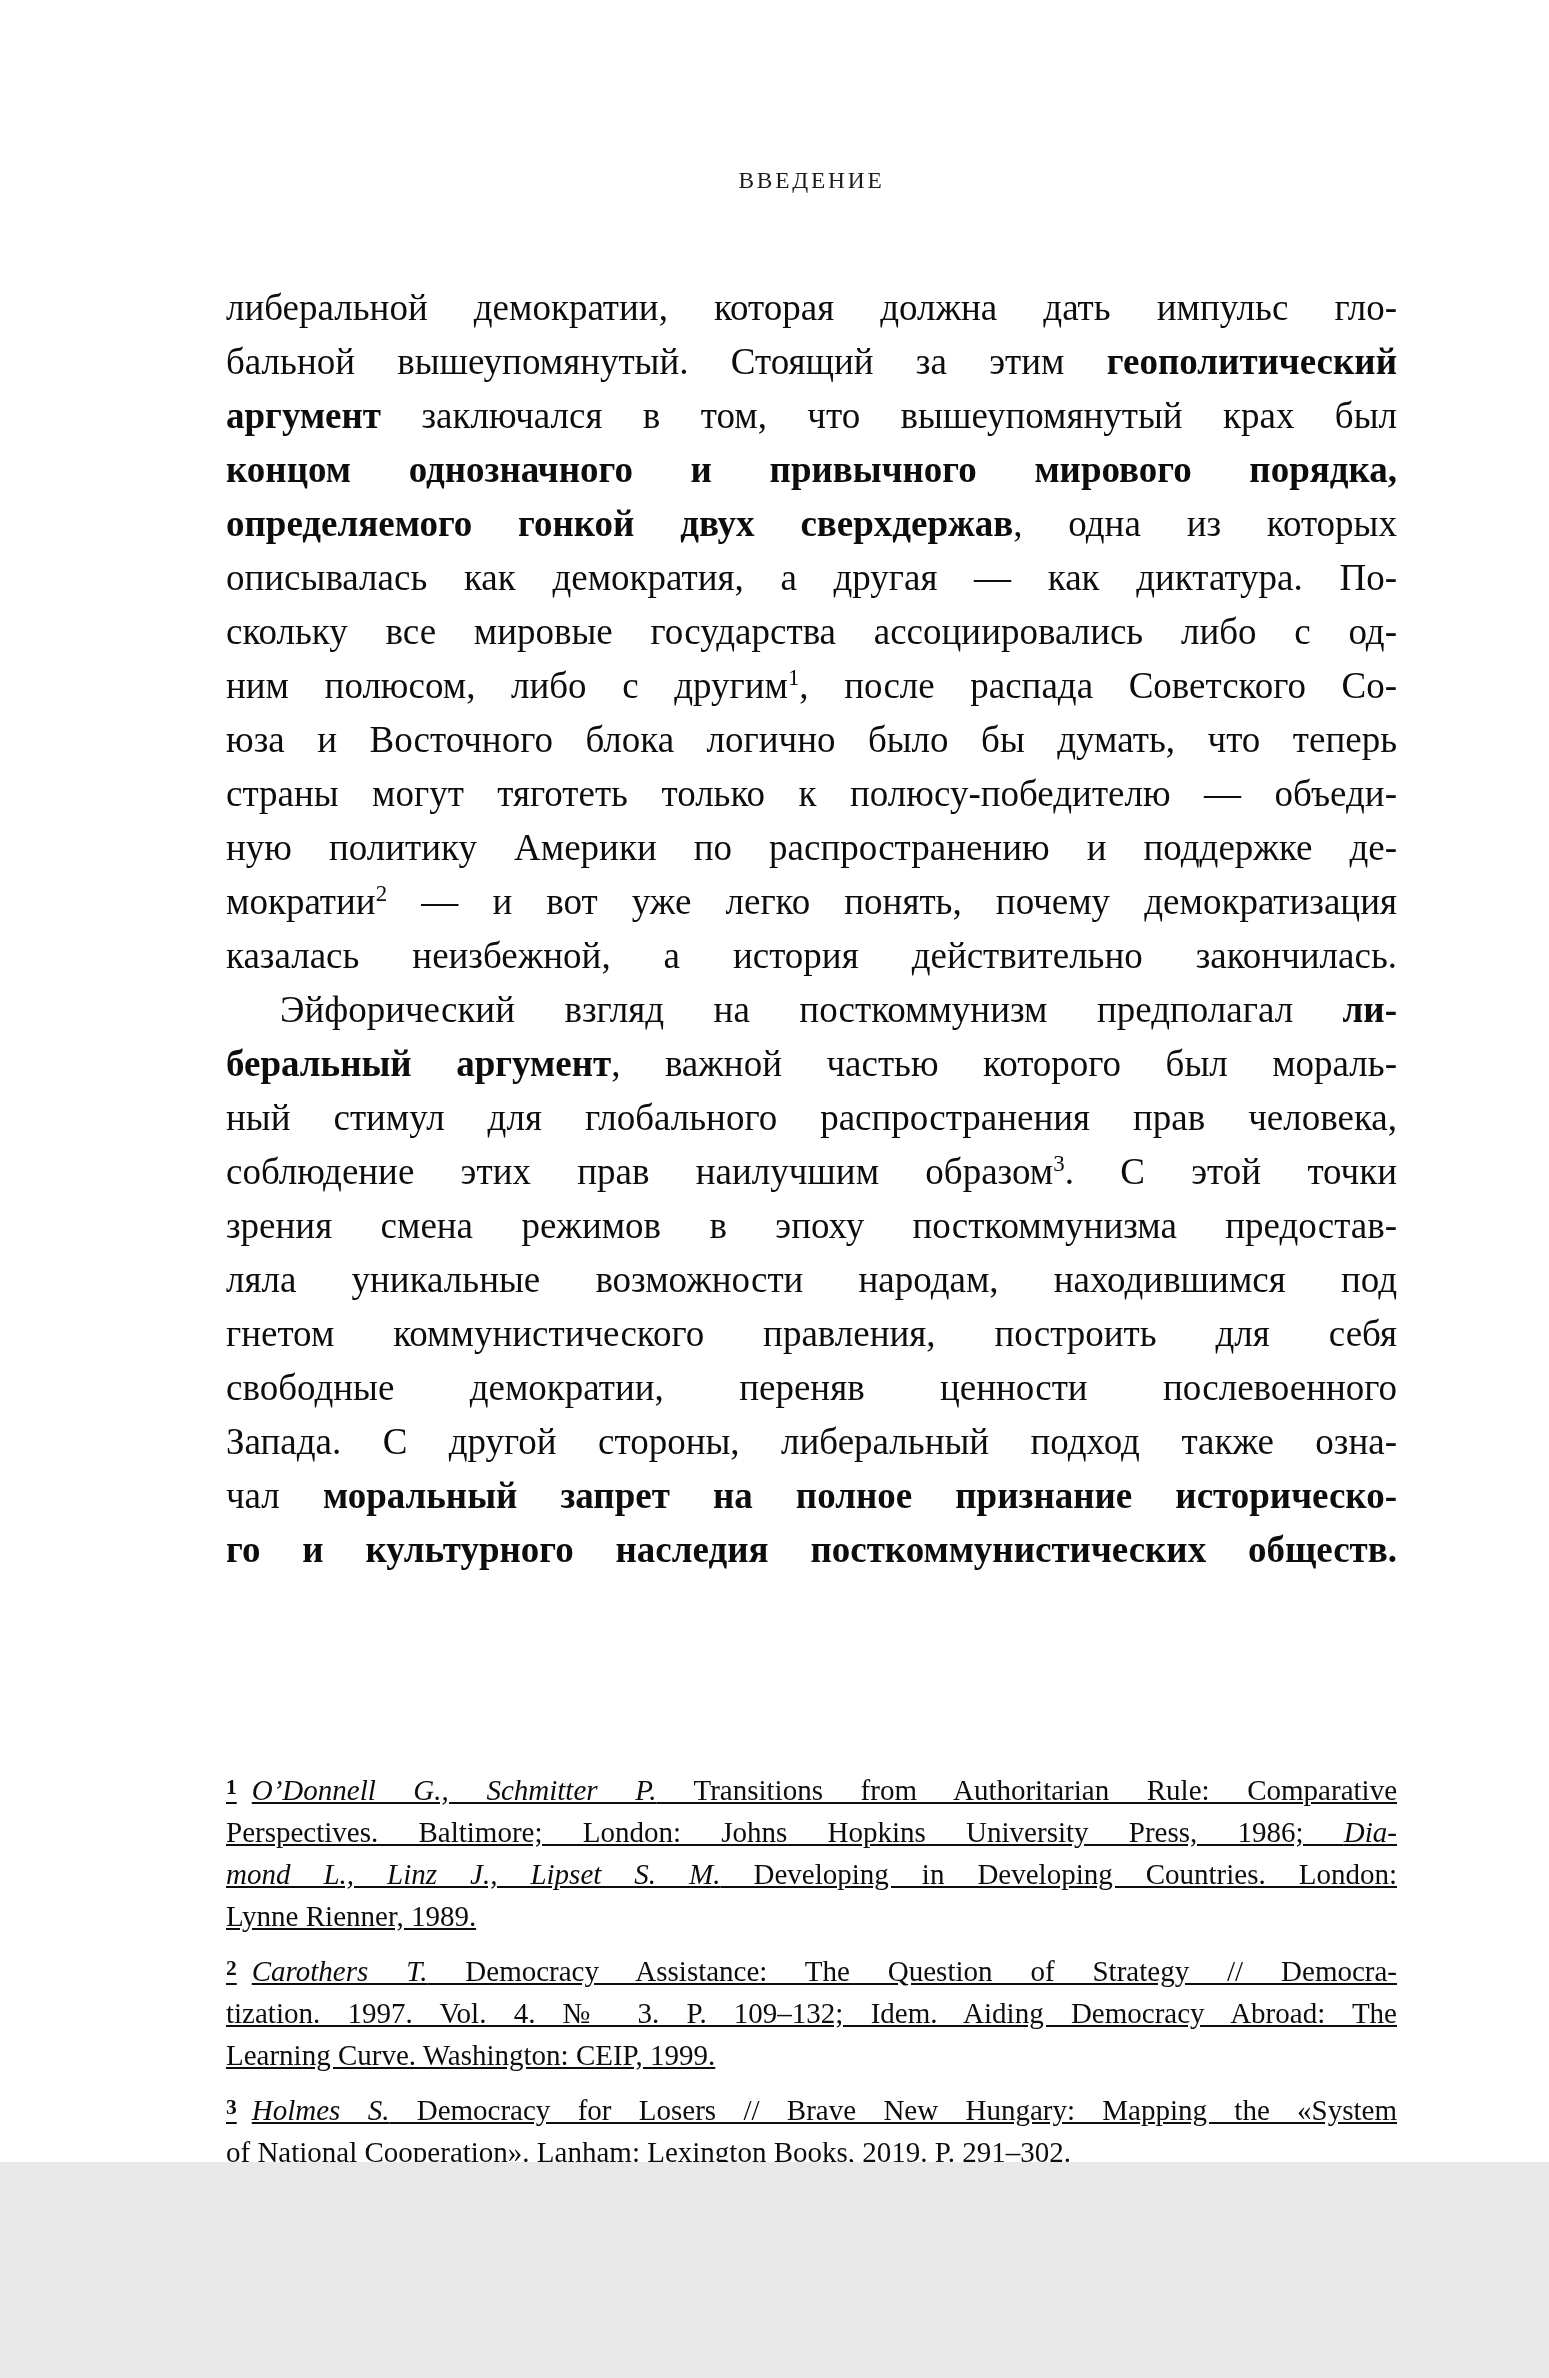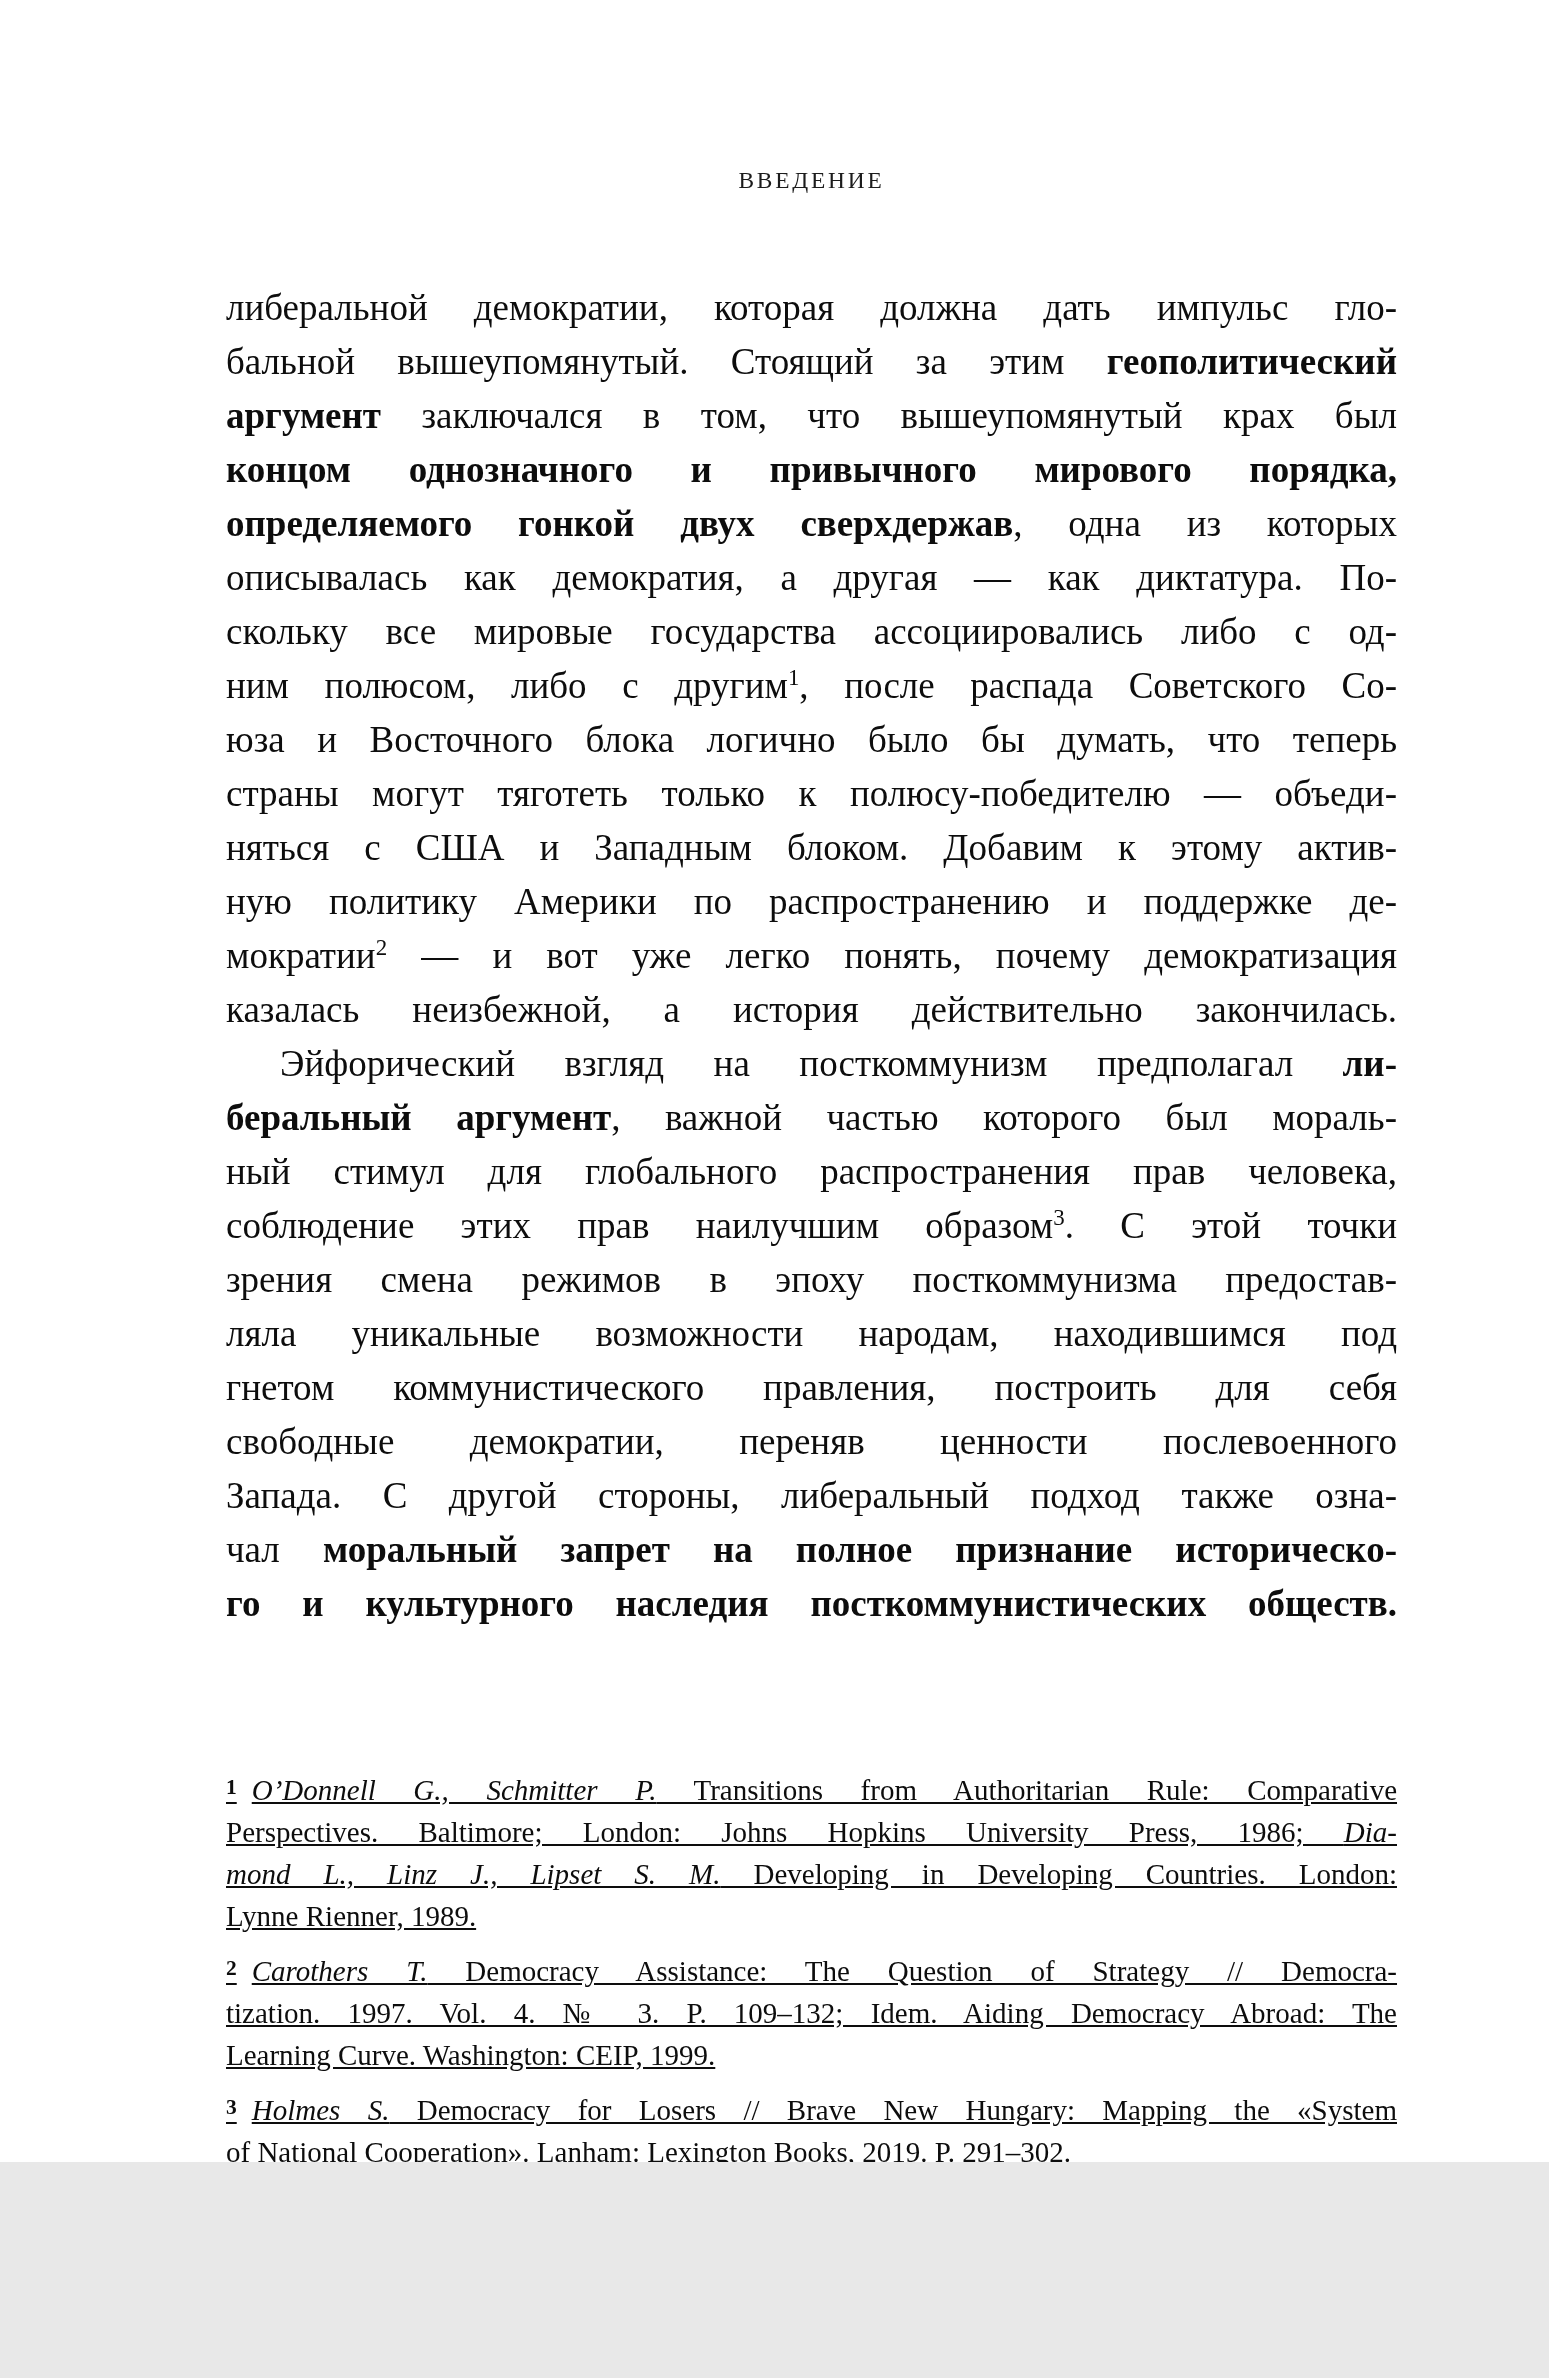--- a/index.html
+++ b/index.html
@@ -86,21 +86,20 @@
         <div class="line"><span>либеральной демократии, которая должна дать импульс гло-</span></div>
         <div class="line"><span>бальной вышеупомянутый. Стоящий за этим </span><span class="b">геополитический</span></div>
         <div class="line"><span class="b">аргумент</span><span> заключался в том, что вышеупомянутый крах был</span></div>
         <div class="line"><span class="b">концом однозначного и привычного мирового порядка,</span></div>
         <div class="line"><span class="b">определяемого гонкой двух сверхдержав</span><span>, одна из которых</span></div>
         <div class="line"><span>описывалась как демократия, а другая — как диктатура. По-</span></div>
         <div class="line"><span>скольку все мировые государства ассоциировались либо с од-</span></div>
         <div class="line"><span>ним полюсом, либо с другим</span><span class="sup">1</span><span>, после распада Советского Со-</span></div>
         <div class="line"><span>юза и Восточного блока логично было бы думать, что теперь</span></div>
         <div class="line"><span>страны могут тяготеть только к полюсу-победителю — объеди-</span></div>
-        <div class="line"><span>няться с США и Западным блоком. Добавим к этому актив-</span></div>
         <div class="line"><span>ную политику Америки по распространению и поддержке де-</span></div>
         <div class="line"><span>мократии</span><span class="sup">2</span><span> — и вот уже легко понять, почему демократизация</span></div>
         <div class="line"><span>казалась неизбежной, а история действительно закончилась.</span></div>
       </div>
       <div class="para">
         <div class="line indent"><span>Эйфорический взгляд на посткоммунизм предполагал </span><span class="b">ли-</span></div>
         <div class="line"><span class="b">беральный аргумент</span><span>, важной частью которого был мораль-</span></div>
         <div class="line"><span>ный стимул для глобального распространения прав человека,</span></div>
         <div class="line"><span>соблюдение этих прав наилучшим образом</span><span class="sup">3</span><span>. С этой точки</span></div>
         <div class="line"><span>зрения смена режимов в эпоху посткоммунизма предостав-</span></div>

